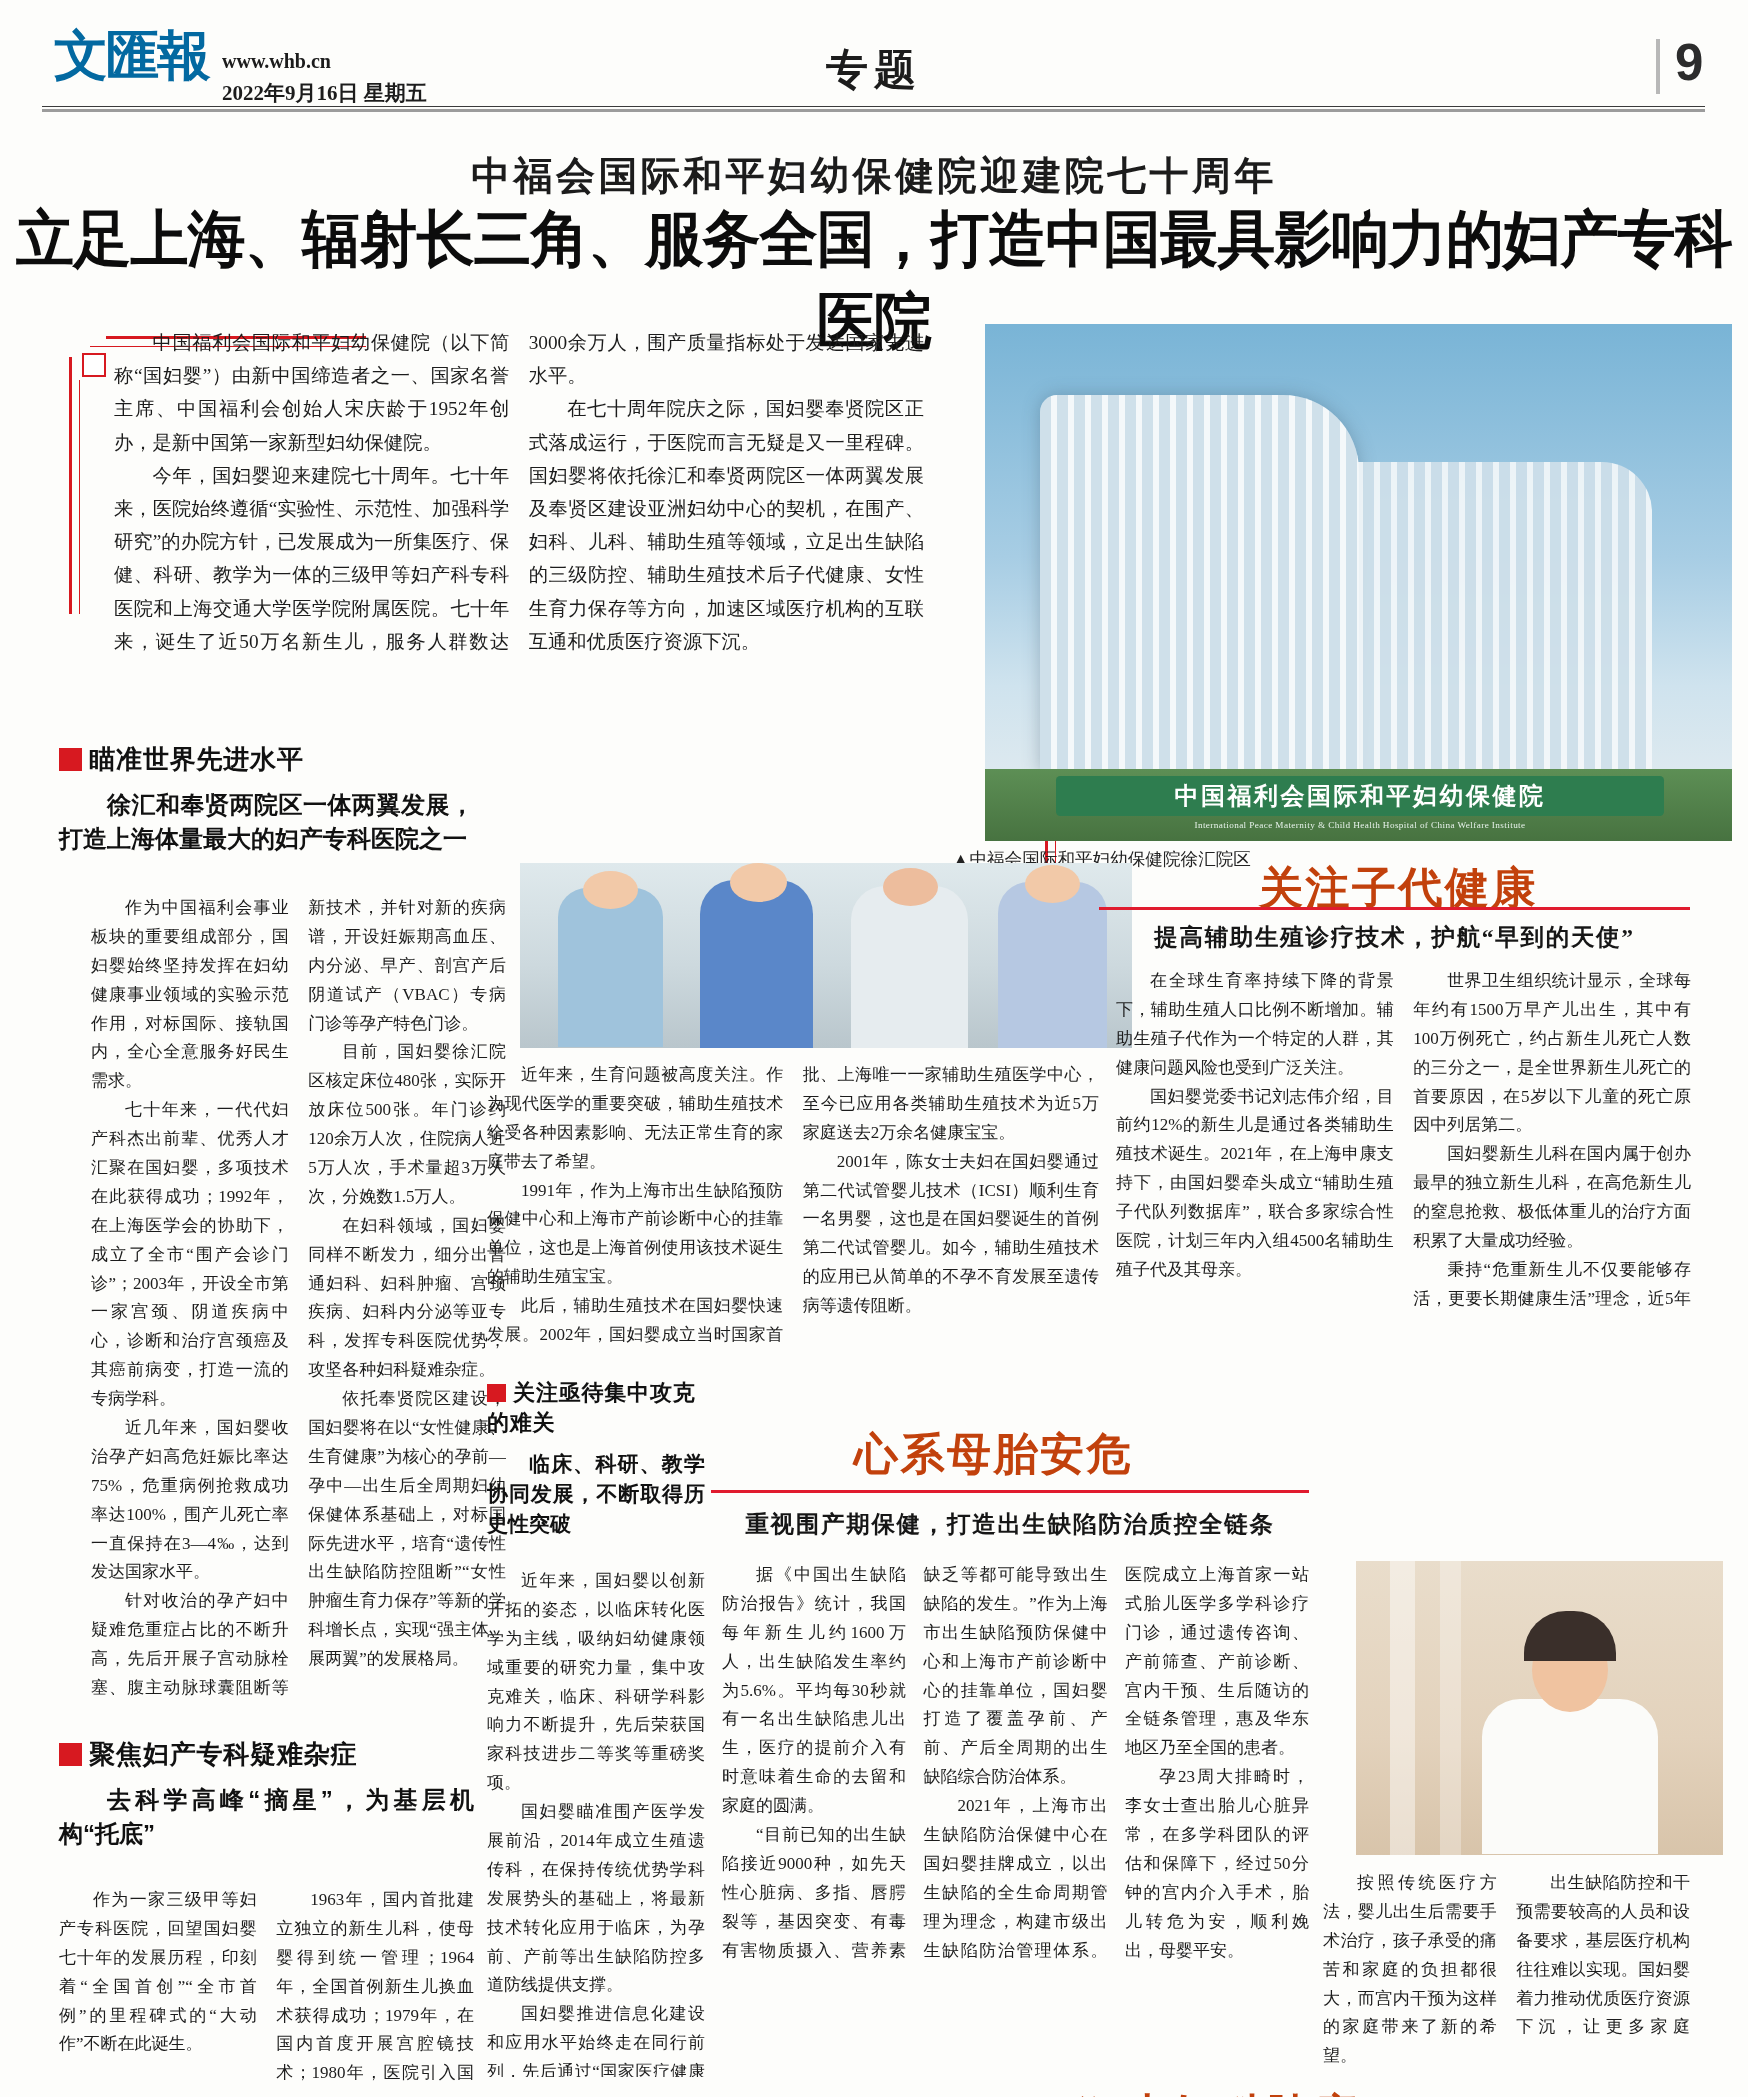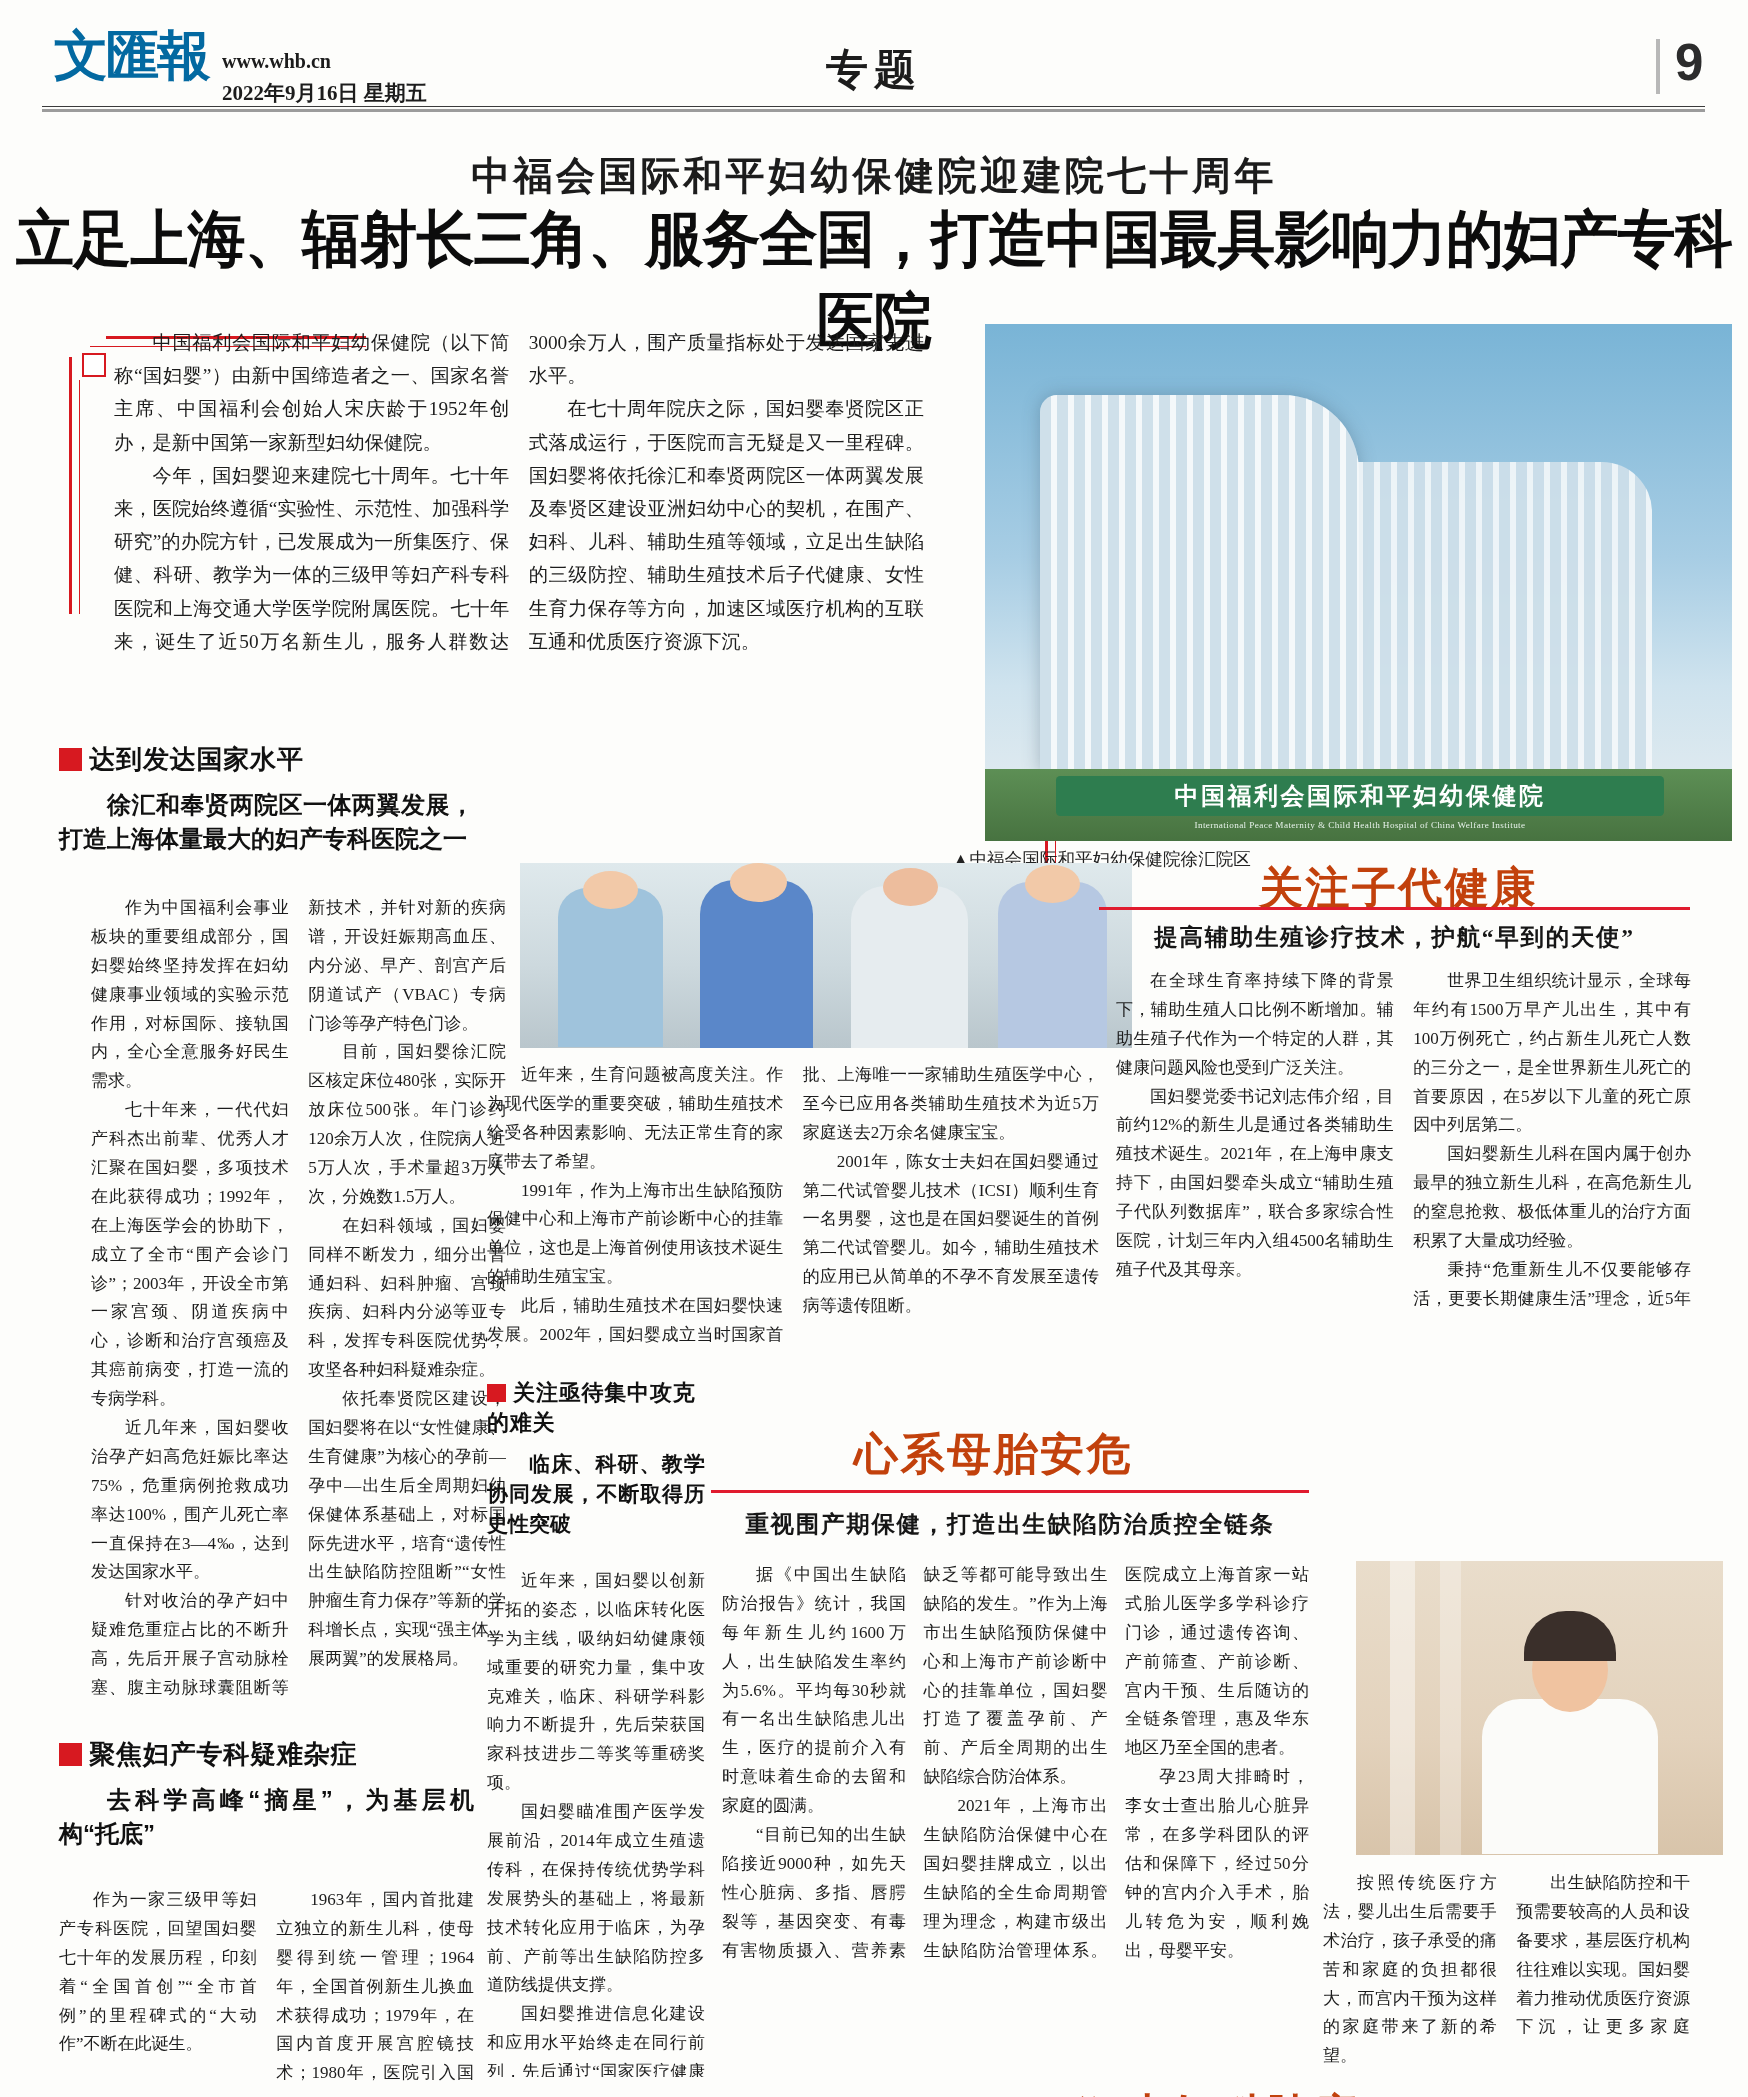--- a/index.html
+++ b/index.html
@@ -62,21 +62,21 @@
   <div class="abs photo" style="left:952px;top:324px;width:747px;height:517px;background:linear-gradient(180deg,#79b4d6 0%,#a7cde4 45%,#cfe3ee 70%,#e8eef0 100%);">
     <div class="abs win" style="left:55px;top:71px;width:319px;height:378px;border-radius:17px 76px 0 0;box-shadow:0 0 17px rgba(60,90,110,.35);"></div>
     <div class="abs win" style="left:361px;top:138px;width:306px;height:310px;border-radius:0 50px 0 0;opacity:.92;"></div>
     <div class="abs" style="left:0;top:445px;width:747px;height:76px;background:linear-gradient(180deg,#5d8f55,#46713f);"></div>
     <div class="abs" style="left:71px;top:452px;width:608px;height:40px;background:#2e7d4f;border-radius:4.2px;color:#fff;font-size:24px;font-weight:700;text-align:center;line-height:40px;letter-spacing:2.5px;">中国福利会国际和平妇幼保健院</div>
     <div class="abs center" style="left:71px;top:496px;width:608px;color:#e8f3ec;font-size:9.2px;letter-spacing:0.4px;">International Peace Maternity &amp; Child Health Hospital of China Welfare Institute</div>
   </div>
   <div class="abs caption right" style="left:952px;top:847px;width:747px;">▲中福会国际和平妇幼保健院徐汇院区</div>
 
   <div class="abs" style="left:59px;top:742px;width:415px;">
-    <span class="sec-bullet"></span><span class="sec-title">达到发达国家水平</span>
+    <span class="sec-bullet"></span><span class="sec-title">瞄准世界先进水平</span>
     <div class="sec-sub">徐汇和奉贤两院区一体两翼发展，打造上海体量最大的妇产专科医院之一</div>
   </div>
   <div class="abs body-text cols2" style="left:59px;top:894px;width:415px;height:822px;margin-left:32px;">
       <p class="para">作为中国福利会事业板块的重要组成部分，国妇婴始终坚持发挥在妇幼健康事业领域的实验示范作用，对标国际、接轨国内，全心全意服务好民生需求。</p>
       <p class="para">七十年来，一代代妇产科杰出前辈、优秀人才汇聚在国妇婴，多项技术在此获得成功；1992年，在上海医学会的协助下，成立了全市“围产会诊门诊”；2003年，开设全市第一家宫颈、阴道疾病中心，诊断和治疗宫颈癌及其癌前病变，打造一流的专病学科。</p>
       <p class="para">近几年来，国妇婴收治孕产妇高危妊娠比率达75%，危重病例抢救成功率达100%，围产儿死亡率一直保持在3—4‰，达到发达国家水平。</p>
       <p class="para">针对收治的孕产妇中疑难危重症占比的不断升高，先后开展子宫动脉栓塞、腹主动脉球囊阻断等新技术，并针对新的疾病谱，开设妊娠期高血压、内分泌、早产、剖宫产后阴道试产（VBAC）专病门诊等孕产特色门诊。</p>
       <p class="para">目前，国妇婴徐汇院区核定床位480张，实际开放床位500张。年门诊约120余万人次，住院病人近5万人次，手术量超3万人次，分娩数1.5万人。</p>
       <p class="para">在妇科领域，国妇婴同样不断发力，细分出普通妇科、妇科肿瘤、宫颈疾病、妇科内分泌等亚专科，发挥专科医院优势，攻坚各种妇科疑难杂症。</p>
       <p class="para">依托奉贤院区建设，国妇婴将在以“女性健康、生育健康”为核心的孕前—孕中—出生后全周期妇幼保健体系基础上，对标国际先进水平，培育“遗传性出生缺陷防控阻断”“女性肿瘤生育力保存”等新的学科增长点，实现“强主体、展两翼”的发展格局。</p>

